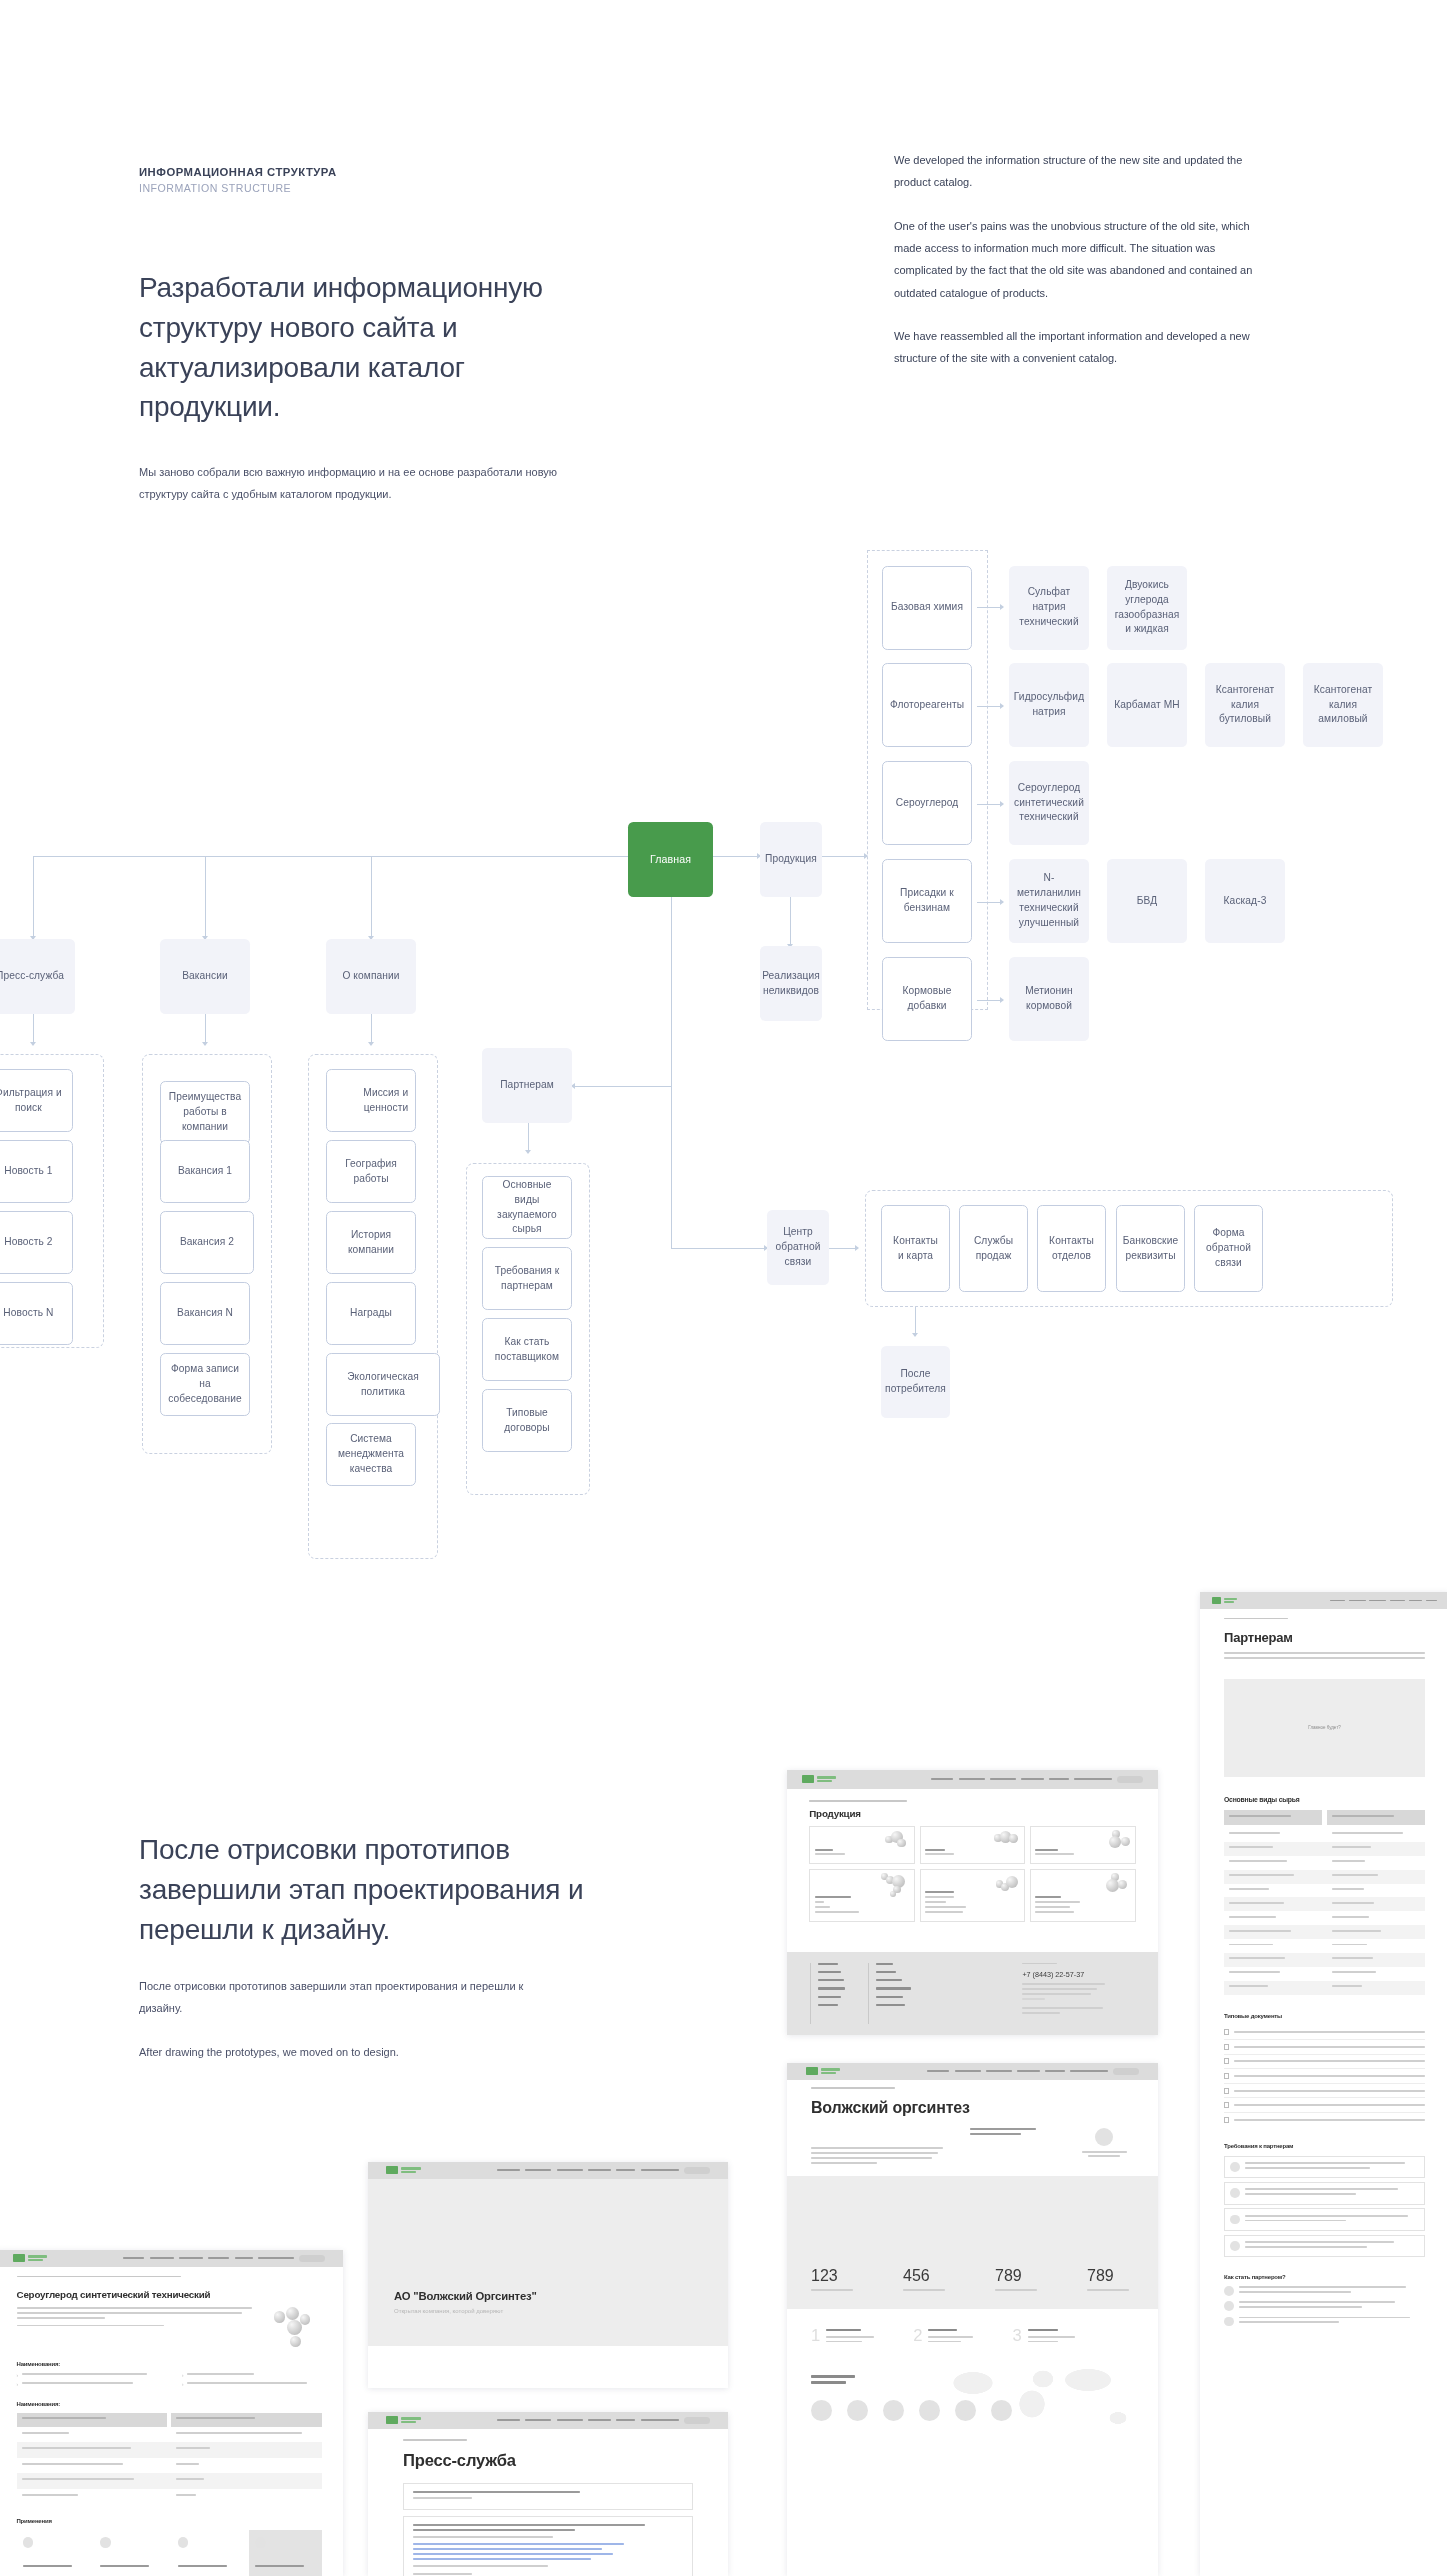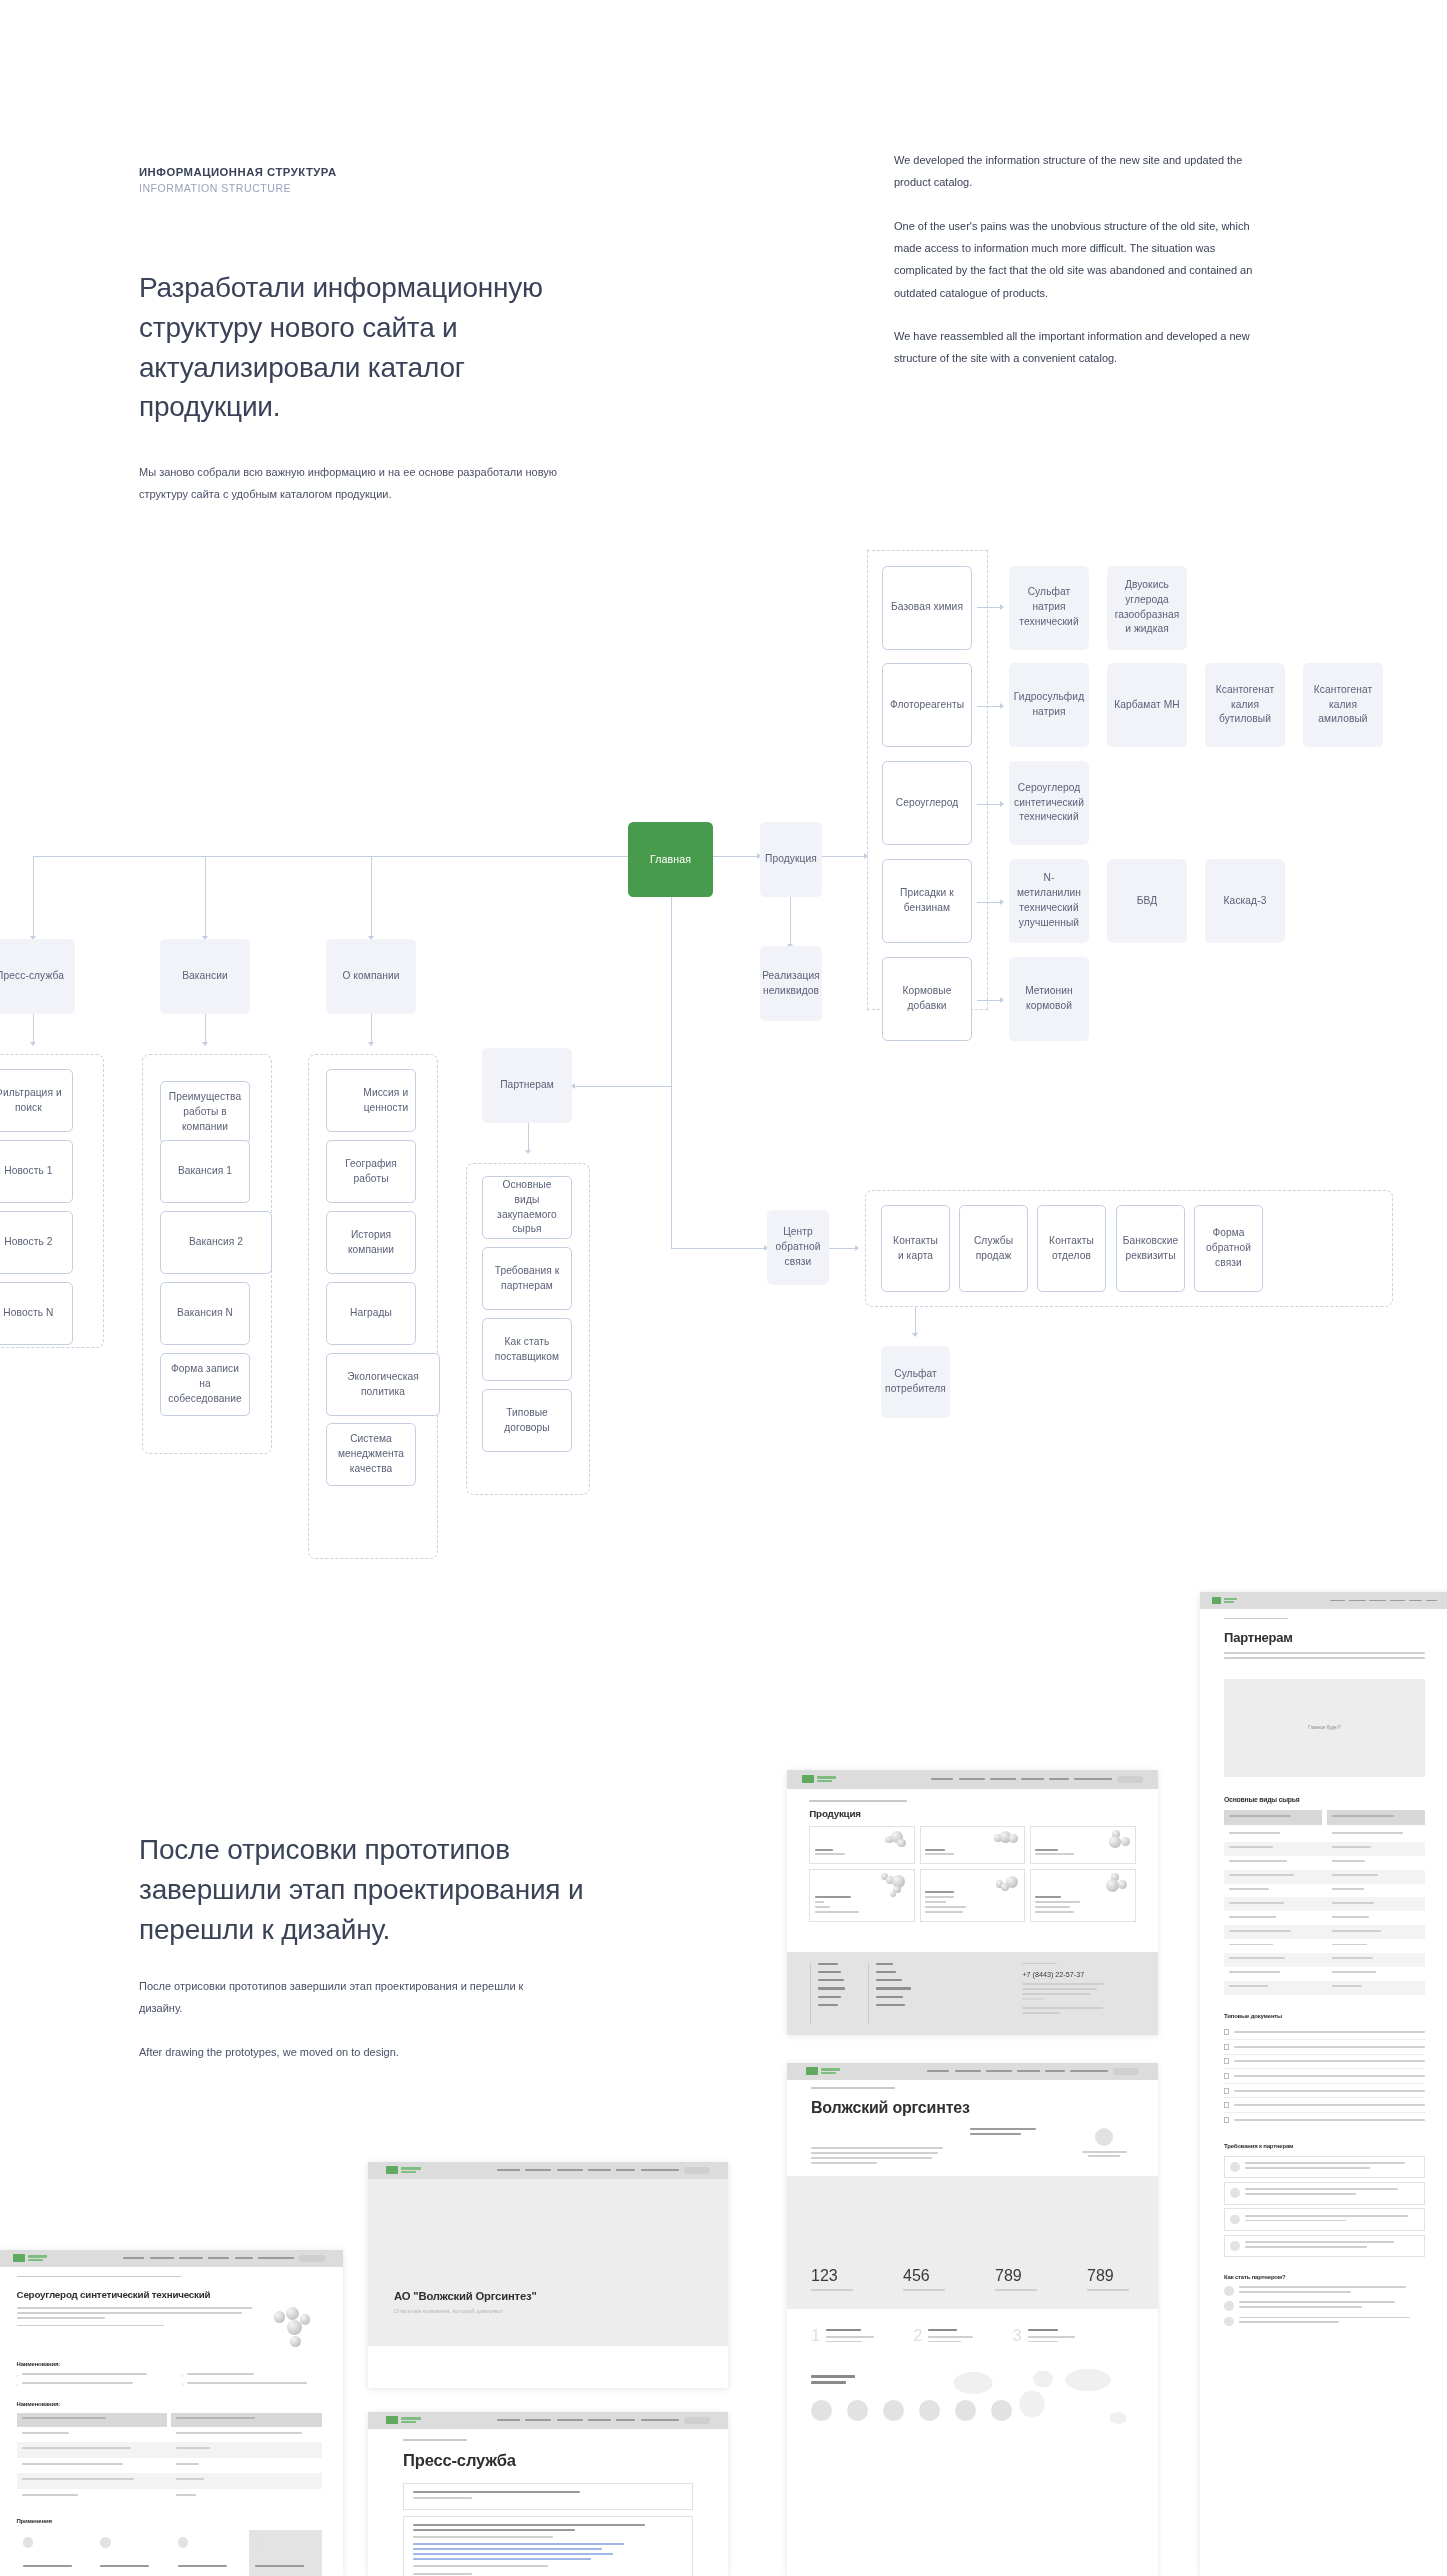--- a/index.html
+++ b/index.html
@@ -160,21 +160,21 @@
   <div class="dashgroup" style="left:142px; top:481px; width:130px; height:400px;"></div>
   <div class="dashgroup" style="left:308px; top:481px; width:130px; height:505px;"></div>
 
   <div class="node leaf" style="left:-16.6px; top:496px; width:90px; height:63px;">Фильтрация и поиск</div>
   <div class="node leaf" style="left:-16.6px; top:567px; width:90px; height:63px;">Новость 1</div>
   <div class="node leaf" style="left:-16.6px; top:638px; width:90px; height:63px;">Новость 2</div>
   <div class="node leaf" style="left:-16.6px; top:709px; width:90px; height:63px;">Новость N</div>
 
   <div class="node leaf" style="left:160px; top:508px; width:90px; height:63px;">Преимущества работы в компании</div>
   <div class="node leaf" style="left:160px; top:567px; width:90px; height:63px;">Вакансия 1</div>
-  <div class="node leaf" style="left:160px; top:638px; width:112px; height:63px;">Вакансия 2</div>
+  <div class="node leaf" style="left:160px; top:638px; width:94px; height:63px;">Вакансия 2</div>
   <div class="node leaf" style="left:160px; top:709px; width:90px; height:63px;">Вакансия N</div>
   <div class="node leaf" style="left:160px; top:780px; width:90px; height:63px;">Форма записи на собеседование</div>
 
   <div class="node leaf" style="left:326px; top:496px; width:90px; height:63px;text-align:right;">Миссия и ценности</div>
   <div class="node leaf" style="left:326px; top:567px; width:90px; height:63px;">География работы</div>
   <div class="node leaf" style="left:326px; top:638px; width:90px; height:63px;">История компании</div>
   <div class="node leaf" style="left:326px; top:709px; width:90px; height:63px;">Награды</div>
   <div class="node leaf" style="left:326px; top:780px; width:114px; height:63px;">Экологическая политика</div>
   <div class="node leaf" style="left:326px; top:850px; width:90px; height:63px;">Система менеджмента качества</div>
 
@@ -228,21 +228,21 @@
   <div class="arrow-r" style="left:855px; top:672px;"></div>
   <div class="dashgroup" style="left:865px; top:617px; width:528px; height:117px;"></div>
   <div class="node leaf" style="left:881px; top:632px; width:69px; height:87px;">Контакты и карта</div>
   <div class="node leaf" style="left:959px; top:632px; width:69px; height:87px;">Службы продаж</div>
   <div class="node leaf" style="left:1037px; top:632px; width:69px; height:87px;">Контакты отделов</div>
   <div class="node leaf" style="left:1116px; top:632px; width:69px; height:87px;">Банковские реквизиты</div>
   <div class="node leaf" style="left:1194px; top:632px; width:69px; height:87px;">Форма обратной связи</div>
 
   <div class="ln v" style="left:915px; top:734px; height:29px;"></div>
   <div class="arrow-d" style="left:912px; top:760px;"></div>
-  <div class="node lvl" style="left:881px; top:773px; width:69px; height:72px;">Сульфат потребителя</div>
+  <div class="node lvl" style="left:881px; top:773px; width:69px; height:72px;">После потребителя</div>
 </div>
 
 <div class="abs h1" style="left:139px; top:1830px; width:445px;">После отрисовки прототипов завершили этап проектирования и перешли к дизайну.</div>
 <div class="abs" style="left:139px; top:1975px; width:422px;">
   <p class="body-ru para">После отрисовки прототипов завершили этап проектирования и перешли к дизайну.</p>
   <p class="body-ru para">After drawing the prototypes, we moved on to design.</p>
 </div>
 
 <div class="mock" style="left:787px; top:1770px; width:371px; height:265px;">
   <div class="mock-head">

